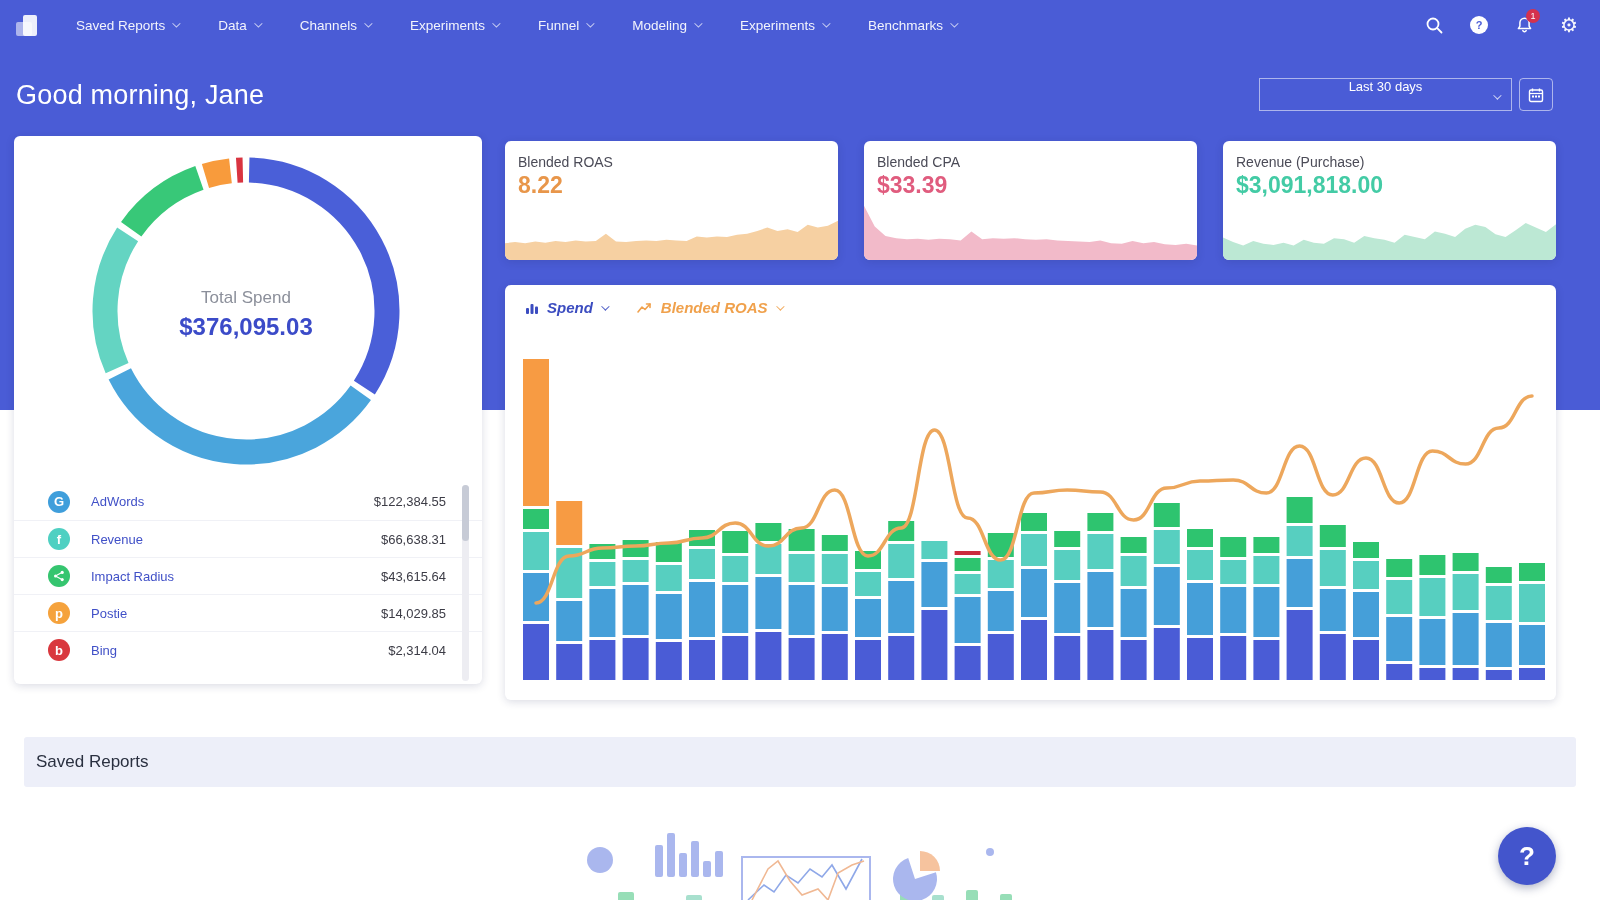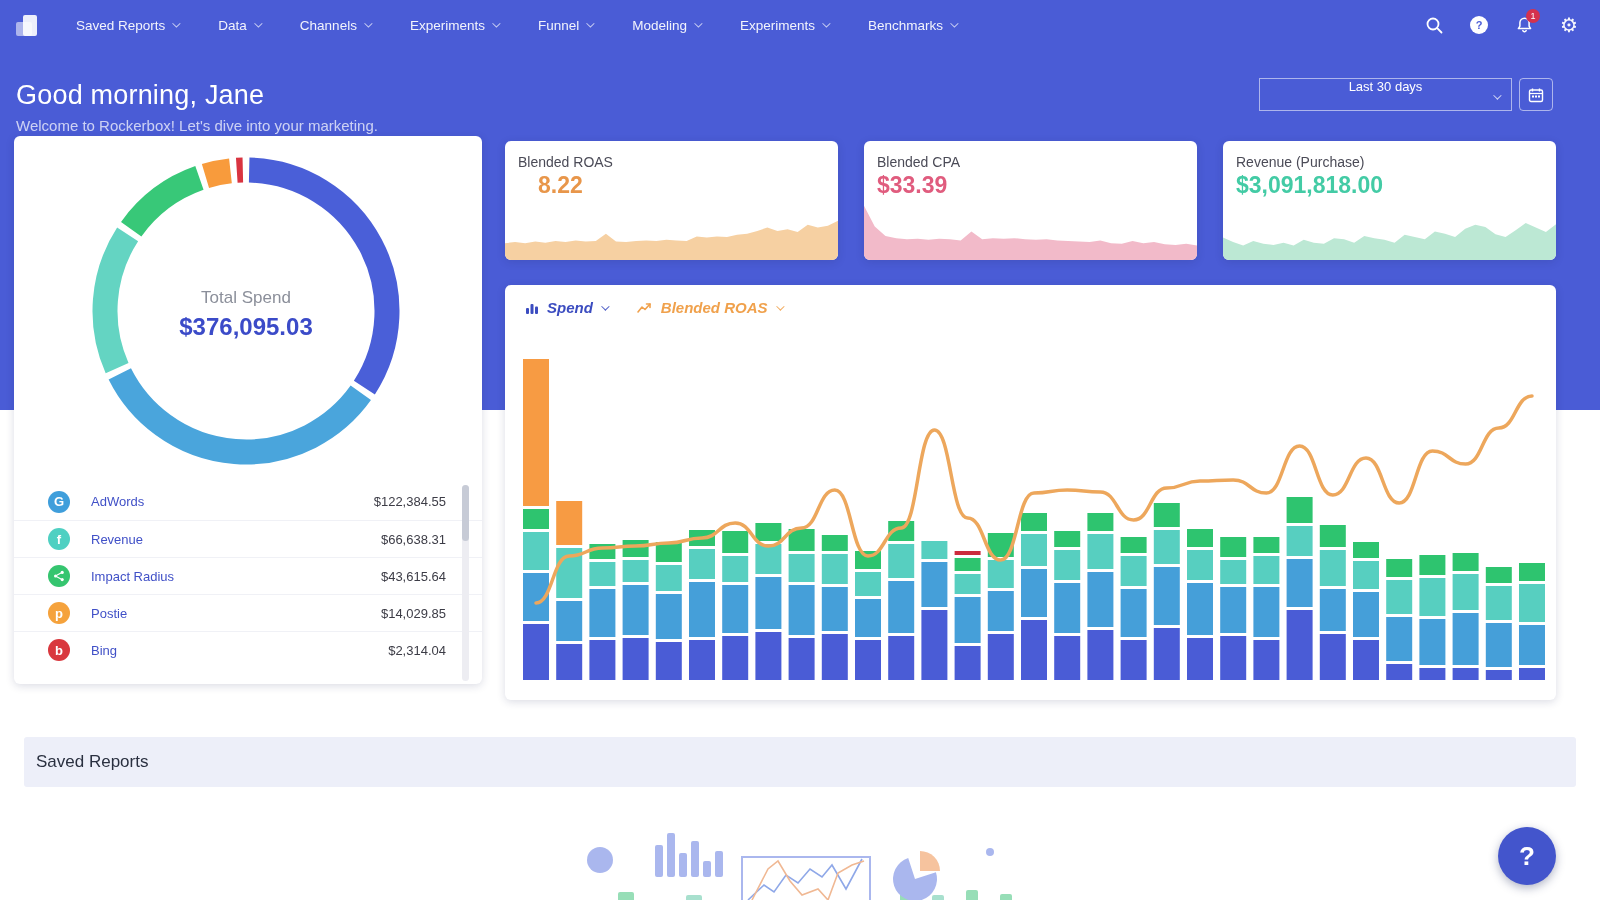--- a/index.html
+++ b/index.html
@@ -137,21 +137,20 @@
             <path d="M7.8 15.6a1.8 1.8 0 0 0 3.4 0" fill="none" stroke="#fff" stroke-width="1.5" stroke-linecap="round"></path>
           </svg>
         <span class="badge">1</span>
       </div>
       <div class="nicon gear">⚙</div>
     </div>
   </div>
 
   <div class="hero">
     <h1>Good morning, Jane</h1>
-    <p>Welcome to Rockerbox! Let's dive into your marketing.</p>
   </div>
   <div class="date-wrap">
     <div class="date-select">
       <span>Last 30 days</span>
       <span class="chev"></span>
     </div>
     <div class="cal-btn">
       <svg width="16" height="16" viewBox="0 0 16 16">
           <rect x="1.5" y="3" width="13" height="11.5" rx="1.5" fill="none" stroke="#fff" stroke-width="1.4"></rect>
           <line x1="4.5" y1="1.5" x2="4.5" y2="4.5" stroke="#fff" stroke-width="1.4"></line>
@@ -212,21 +211,21 @@
         <span class="ch-val">$2,314.04</span>
       </div>
     </div>
     <div class="scrollbar">
         <div class="scroll-thumb"></div>
       </div>
   </div>
 
   <div class="card kpi" style="left:505px">
     <div class="t">Blended ROAS</div>
-    <div class="v" id="kv0" style="color: rgb(232, 150, 74); margin-left: 20px;">8.22</div>
+    <div class="v" id="kv0" style="color: rgb(232, 150, 74);">8.22</div>
     <svg id="spark0" width="333" height="56" viewBox="0 0 100 40" preserveAspectRatio="none">
         <polygon points="0,40 0.00,28.00 3.03,27.20 6.06,28.00 9.09,26.80 12.12,27.60 15.15,26.40 18.18,27.20 21.21,26.00 24.24,26.80 27.27,26.40 30.30,21.20 33.33,26.80 36.36,27.20 39.39,26.40 42.42,26.00 45.45,26.40 48.48,25.60 51.52,26.00 54.55,26.40 57.58,23.20 60.61,24.00 63.64,23.20 66.67,23.60 69.70,22.00 72.73,21.20 75.76,19.20 78.79,16.80 81.82,19.20 84.85,18.00 87.88,20.00 90.91,14.80 93.94,16.80 96.97,15.60 100.00,12.00 100,40" fill="#f6d0a2"></polygon>
       </svg>
   </div>
   <div class="card kpi" style="left:864px">
     <div class="t">Blended CPA</div>
     <div class="v" id="kv1" style="color: rgb(224, 92, 126);">$33.39</div>
     <svg id="spark1" width="333" height="56" viewBox="0 0 100 40" preserveAspectRatio="none">
         <polygon points="0,40 0.00,1.20 3.23,16.00 6.45,22.80 9.68,24.40 12.90,25.20 16.13,24.80 19.35,25.60 22.58,24.80 25.81,25.20 29.03,26.00 32.26,19.60 35.48,25.20 38.71,24.40 41.94,24.80 45.16,24.40 48.39,25.20 51.61,25.60 54.84,25.20 58.06,26.00 61.29,26.40 64.52,26.80 67.74,27.20 70.97,26.00 74.19,28.00 77.42,28.40 80.65,26.40 83.87,28.00 87.10,27.20 90.32,28.80 93.55,29.20 96.77,28.40 100.00,29.60 100,40" fill="#f2bac9"></polygon>
       </svg>

